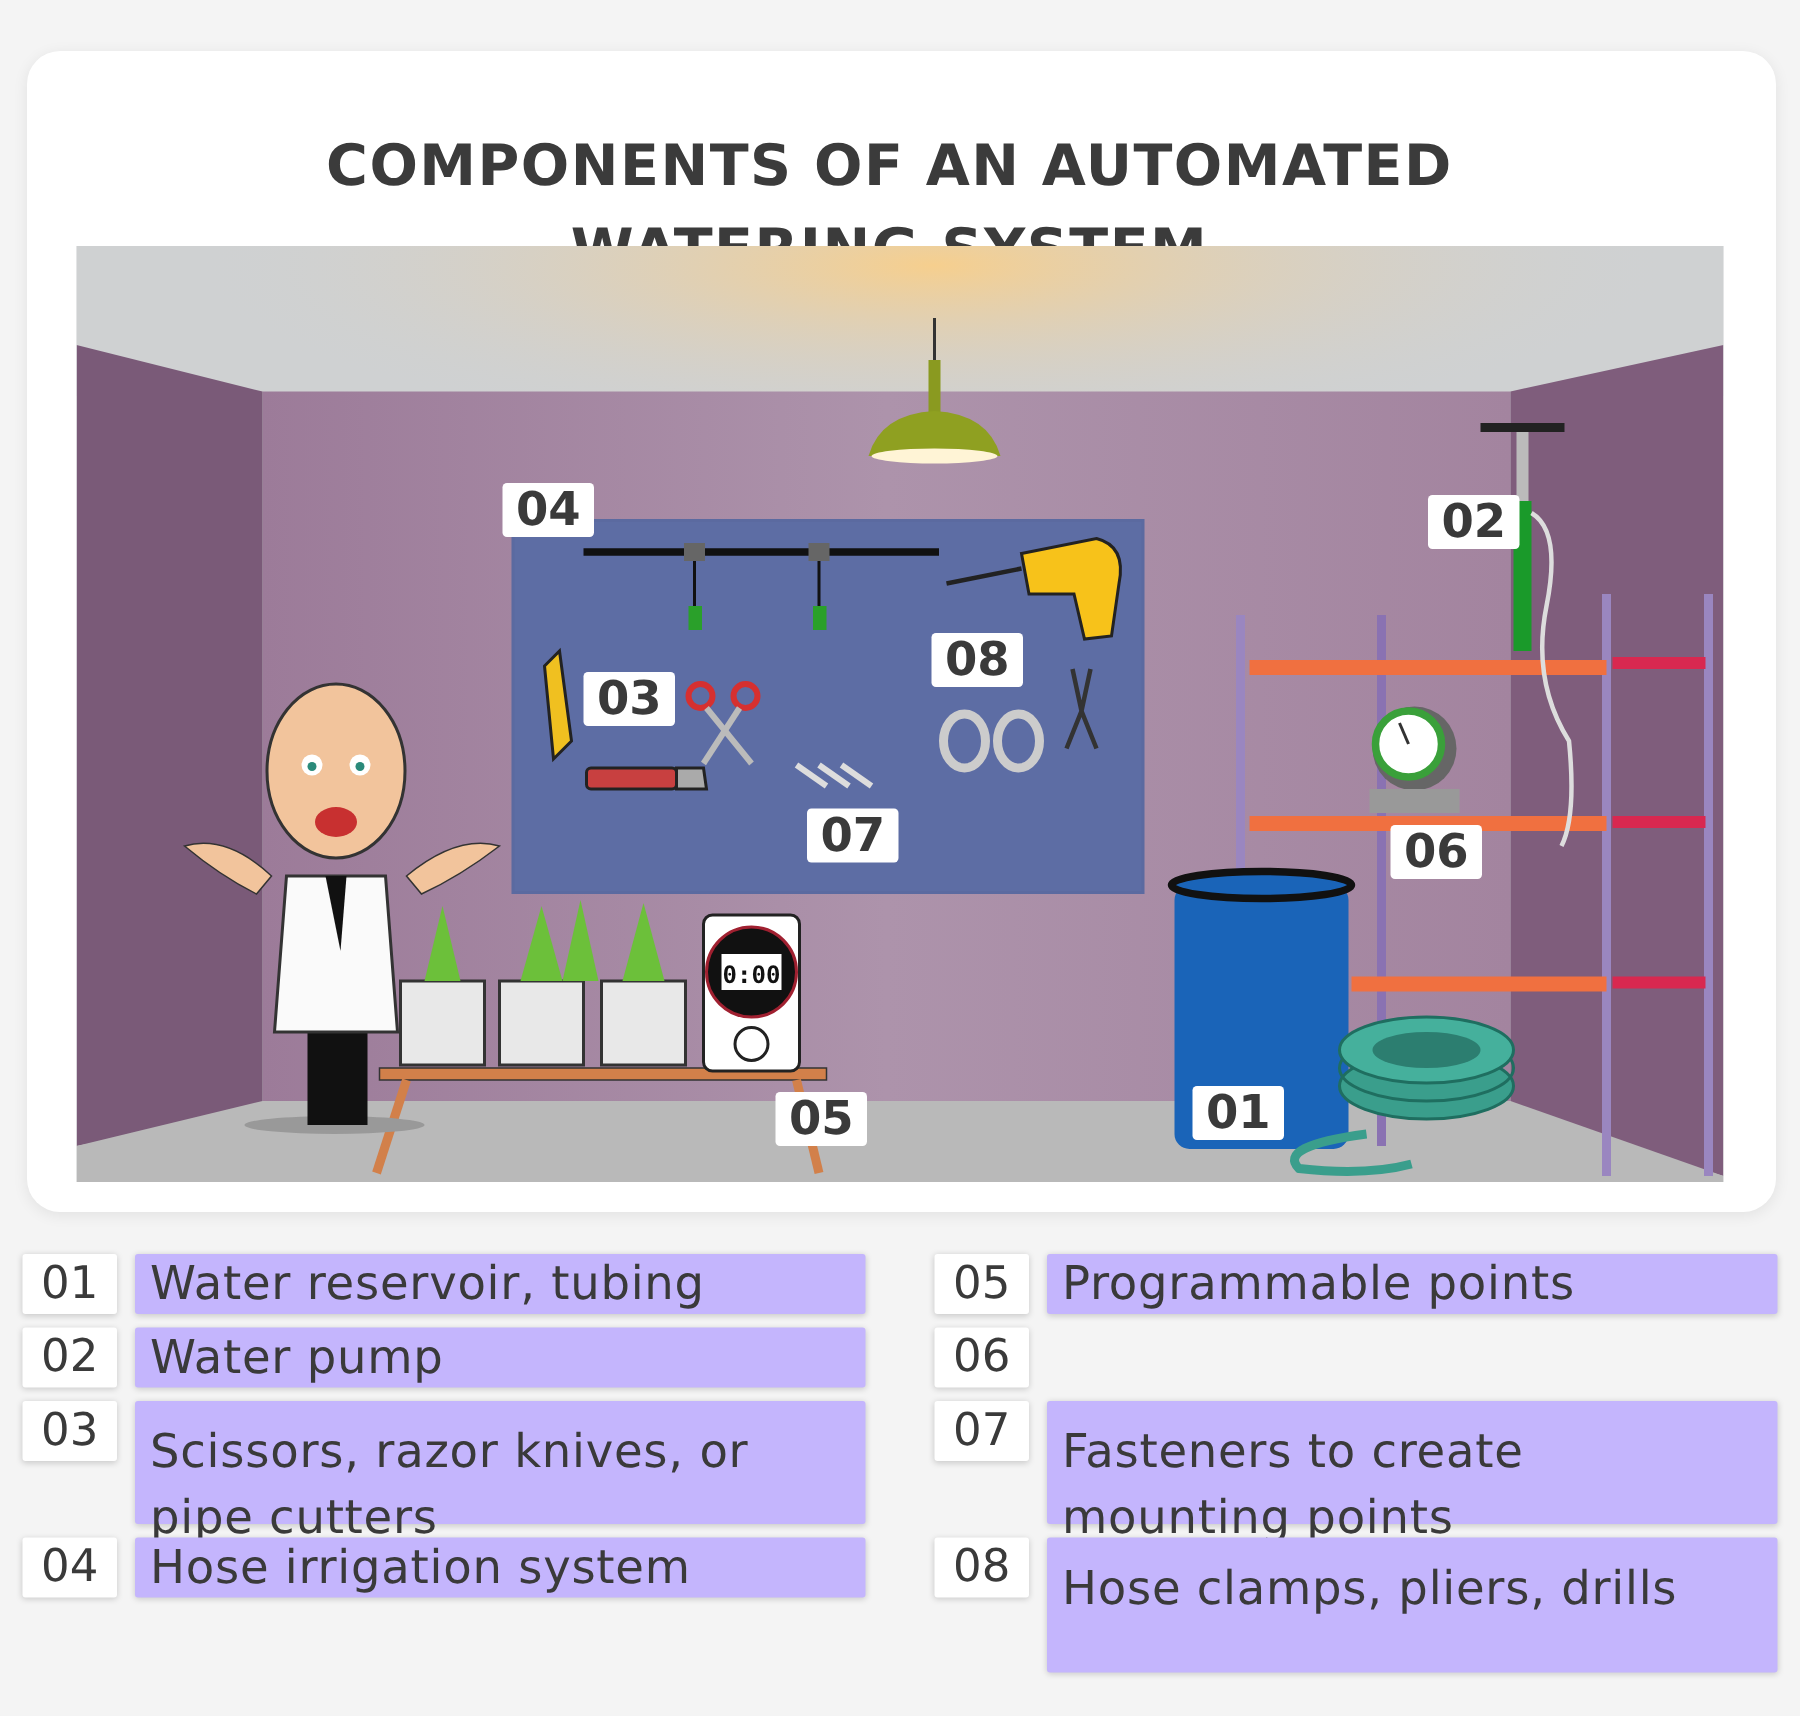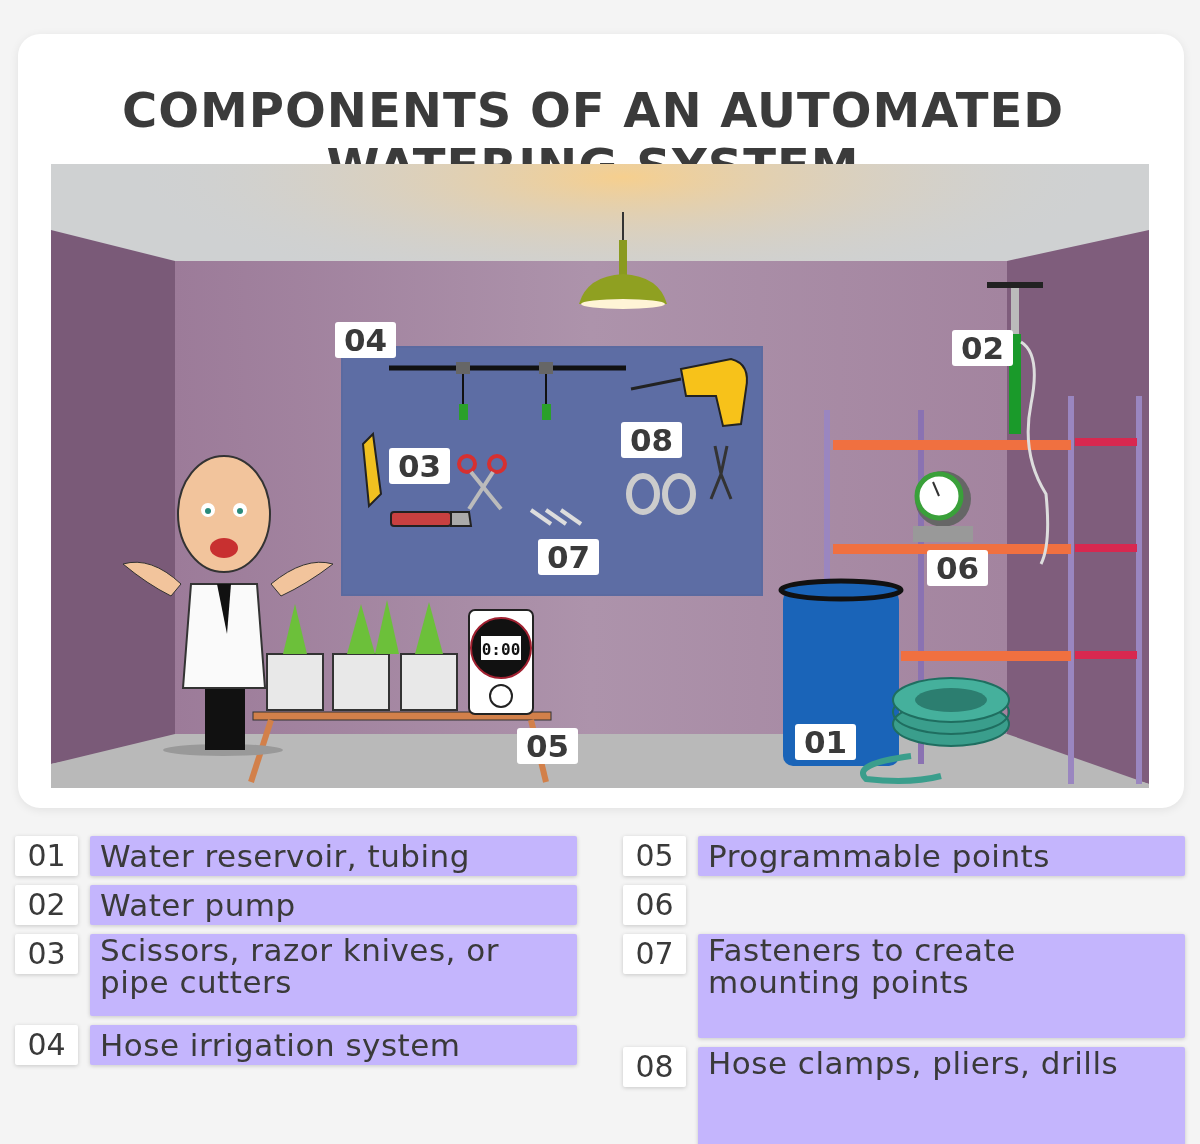--- a/index.html
+++ b/index.html
@@ -7,21 +7,21 @@
   body { font-family: "DejaVu Sans", sans-serif; color: #3a3a3a; position: relative; }
 
   .card {
     position: absolute; left: 18px; top: 34px; width: 1166px; height: 774px;
     background: #ffffff; border-radius: 22px;
     box-shadow: 0 2px 10px rgba(0,0,0,0.08);
   }
   .title {
     position: absolute; left: 0; top: 48px; width: 1150px; text-align: center;
     font-family: "DejaVu Sans", sans-serif; font-weight: bold;
-    font-size: 48px; line-height: 56px; color: #3b3b3b; letter-spacing: 1px;
+    font-size: 38px; line-height: 56px; color: #3b3b3b; letter-spacing: 1px;
   }
   .scene {
     position: absolute; left: 51px; top: 164px; width: 1098px; height: 624px;
     overflow: hidden; background: #cfd1d2;
   }
   .scene svg { position: absolute; left: 0; top: 0; }
 
   .tag {
     position: absolute; background: #ffffff; color: #3a3a3a;
     font-family: "DejaVu Sans", sans-serif; font-weight: bold;
@@ -36,21 +36,21 @@
     width: 63px; height: 40px; margin-right: 12px; background: #fff;
     box-shadow: 0 1px 4px rgba(0,0,0,0.18); border-radius: 2px;
     font-family: "DejaVu Sans", sans-serif; font-size: 30px; line-height: 40px;
     text-align: center; color: #3a3a3a; flex: none;
   }
   .lbl {
     flex: 1; background: #c4b5fd; box-shadow: 0 1px 4px rgba(0,0,0,0.18); border-radius: 2px;
     font-family: "DejaVu Sans", sans-serif; font-size: 31px; line-height: 40px;
     padding: 0 10px; color: #3a3a3a; min-height: 40px; letter-spacing: 0.5px;
   }
-  .lbl.two { line-height: 32px; padding-top: 0; padding-bottom: 2px; }
+  .lbl.two { line-height: 44px; padding-top: 12px; padding-bottom: 2px; }
 </style>
 </head>
 <body>
 
 <div class="card">
   <div class="title">
     <div>COMPONENTS OF AN AUTOMATED</div>
     <div>WATERING SYSTEM</div>
   </div>
 </div>
@@ -215,19 +215,19 @@
 <div class="legend right">
   <div class="row">
     <div class="num">05</div>
     <div class="lbl">Programmable points</div>
   </div>
   <div class="row">
     <div class="num">06</div>
   </div>
   <div class="row">
     <div class="num">07</div>
-    <div class="lbl two" style="height:104px;">Fasteners to create mounting points</div>
+    <div class="lbl two" style="height:82px;">Fasteners to create mounting points</div>
   </div>
   <div class="row">
     <div class="num">08</div>
-    <div class="lbl two" style="height:104px;">Hose clamps, pliers, drills</div>
+    <div class="lbl two" style="height:90px;">Hose clamps, pliers, drills</div>
   </div>
 </div>
 
 </body></html>

